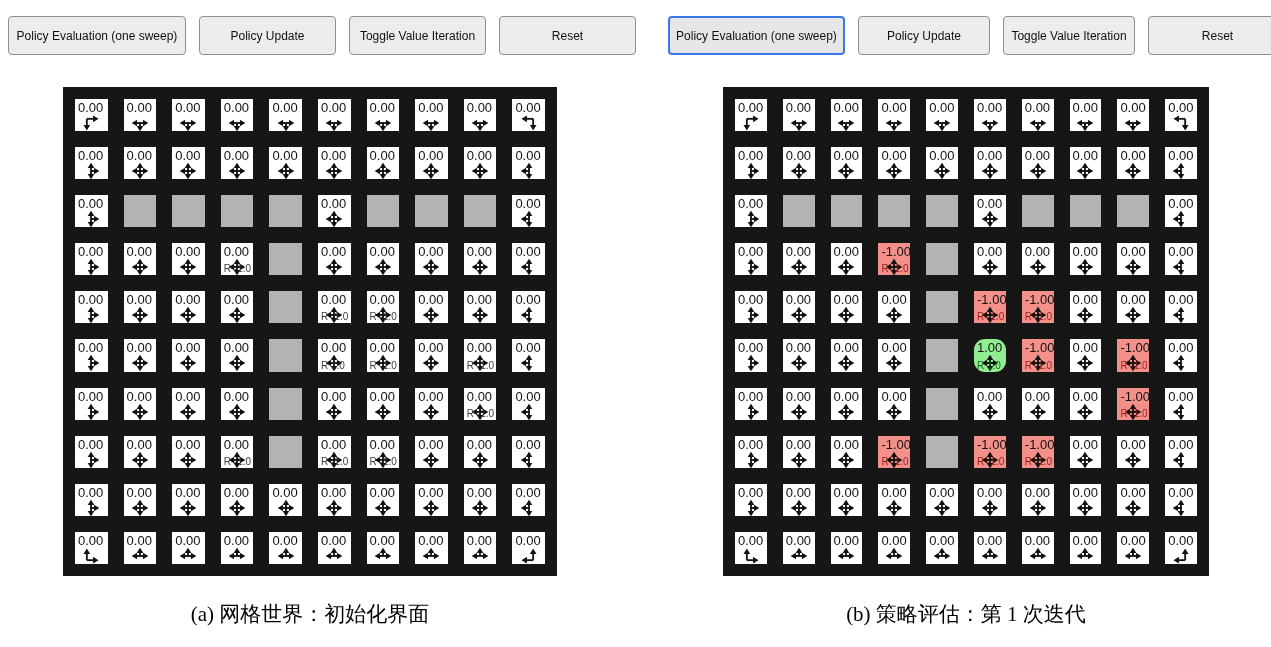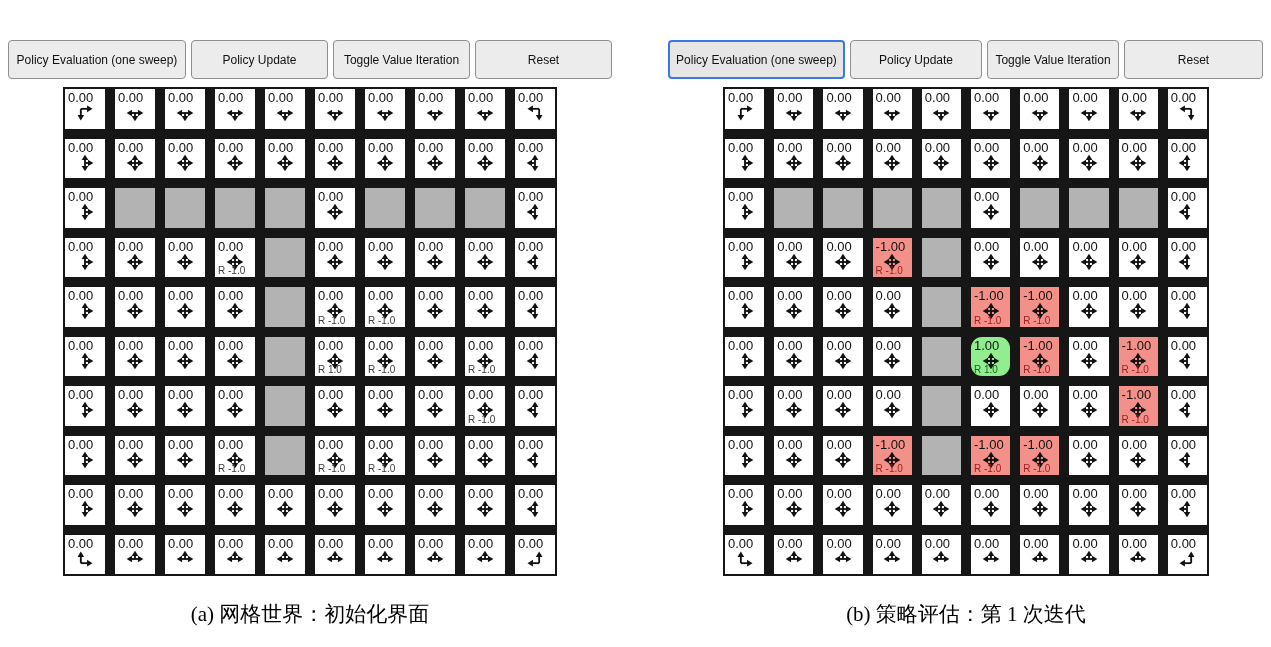--- a/index.html
+++ b/index.html
@@ -1,38 +1,38 @@
 <!DOCTYPE html>
 <html style="--wall: #b3b3b3; --neg-bg: #f4908a; --pos-bg: #90ee90; --neg-text: #9b1c1c; --pos-text: #17691c; --active-border: #3b78e7; --grid-line: #161616;"><head>
 <meta charset="utf-8">
 <style>
   * { box-sizing: border-box; margin: 0; padding: 0; }
   html, body { width: 1271px; height: 647px; background: #ffffff; }
   body { position: relative; font-family: "Liberation Sans", "DejaVu Sans", sans-serif; }
 
-  .toolbar { position: absolute; top: 40px; display: flex; gap: 5px; }
+  .toolbar { position: absolute; top: 16px; display: flex; gap: 13px; }
   .panel-a .toolbar { left: 8px; }
   .panel-b .toolbar { left: 668px; }
 
   .btn {
     height: 39px; background: #ececec; border: 1px solid #8f8f8f;
     border-radius: 4px; font-family: "Liberation Sans", sans-serif;
     font-size: 12px; color: #111; cursor: pointer; padding: 0 6px;
   }
   .panel-a .btn { width: 137px; }
   .panel-a .btn:first-child { width: 178px; }
   .panel-b .btn { width: 132px; }
   .panel-b .btn:first-child { width: 177px; }
   .panel-b .btn:last-child { width: 139px; }
   .btn.active { border: 2px solid var(--active-border); background: #e6e6e6; }
 
   .board {
     position: absolute; top: 87px;
     display: grid; grid-template-columns: repeat(10, 1fr); grid-template-rows: repeat(10, 1fr);
-    gap: 10px; padding: 2px; background: var(--grid-line);
+    gap: 16px; padding: 12px; background: var(--grid-line);
   }
   .panel-a .board { left: 63px;  width: 494px; height: 489px; }
   .panel-b .board { left: 723px; width: 486px; height: 489px; }
 
   .cell { position: relative; background: #ffffff; overflow: hidden; }
   .cell.wall { background: var(--wall); }
   .cell.neg  { background: var(--neg-bg); text-align: right; }
   .cell.pos  { background: var(--pos-bg); border-radius: 11px; }
 
   .val  { position: absolute; top: 1px; left: 3px; font-size: 13px; color: #111; }

